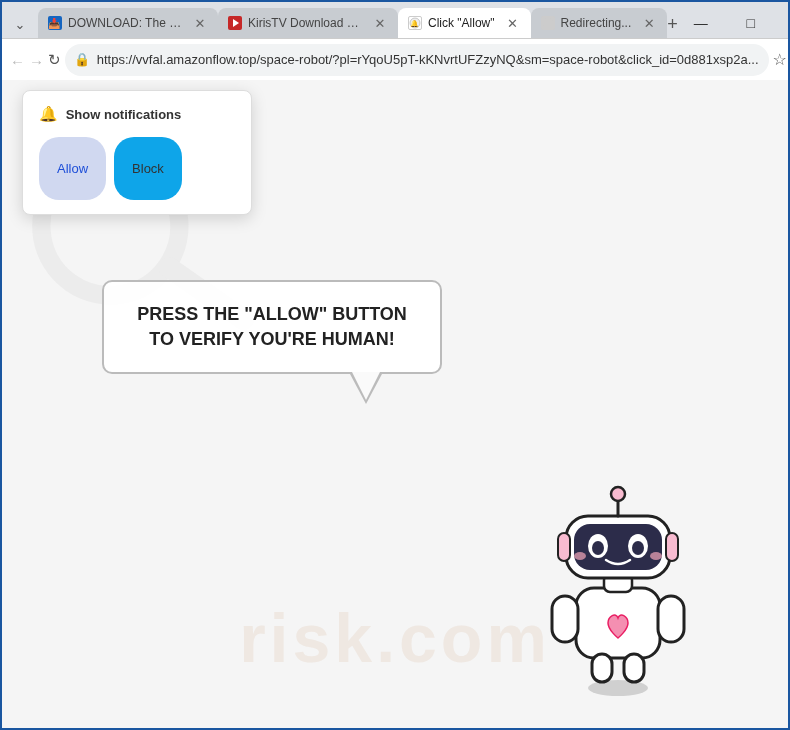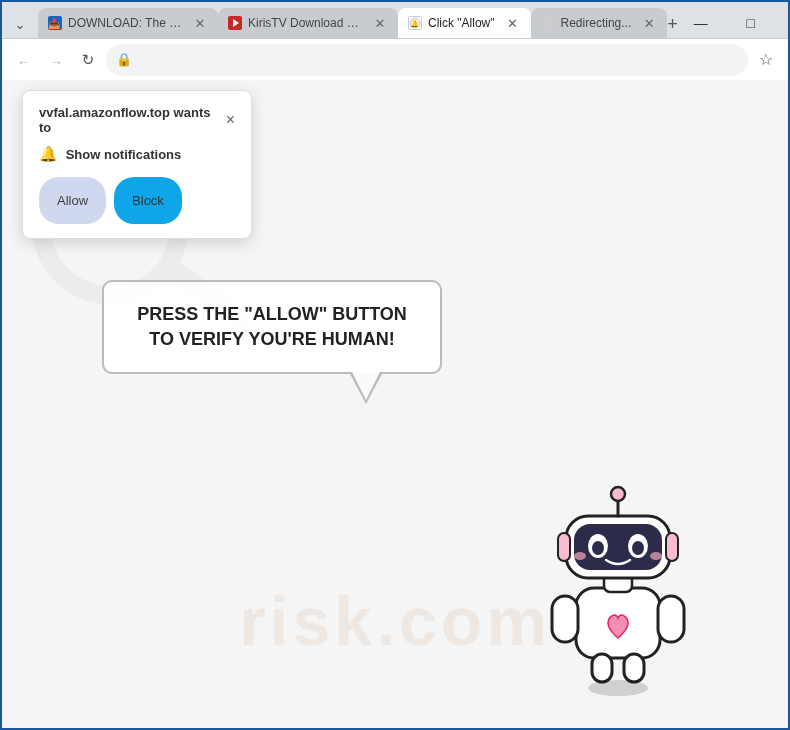--- a/index.html
+++ b/index.html
@@ -153,24 +153,24 @@
     }
     .bell-icon { font-size: 15px; color: #666; }
     .notif-label { font-size: 13px; color: #333; font-weight: bold; }
     .popup-actions {
       display: flex;
       gap: 8px;
       justify-content: flex-start;
     }
     .allow-btn {
       background: #d0d8f0;
-      color: #404040;
+      color: #1d4ed8;
       border: none;
       border-radius: 20px;
-      padding: 16px 18px;
+      padding: 24px 18px;
       font-size: 13px;
       cursor: pointer;
       font-weight: 500;
     }
     .block-btn {
       background: #0ea5e9;
       color: #333;
       border: none;
       border-radius: 20px;
       padding: 6px 18px;
@@ -311,45 +311,40 @@
     </div>
   </div>
 
   <div class="nav-bar">
     <div class="nav-btn disabled">←</div>
     <div class="nav-btn disabled">→</div>
     <div class="nav-btn">↻</div>
 
     <div class="address-bar-wrap">
       <span class="lock-icon">🔒</span>
+      <span class="address-text">https://vvfal.amazonflow.top/space-robot/?pl=rYqoU5pT-kKNvrtUFZzyNQ&amp;sm=space-robot&amp;click_id=0d881xsp2a...</span>
     </div>
 
     <div class="star-icon">☆</div>
 
   </div>
 
   <div class="page-content">
 
     <div class="watermark">
 
       <svg style="position:absolute;top:50px;left:20px;opacity:0.08;transform:rotate(-10deg);" width="230" height="230" viewBox="0 0 100 100">
         <circle cx="40" cy="40" r="30" fill="none" stroke="#888" stroke-width="8"></circle>
         <line x1="62" y1="62" x2="90" y2="90" stroke="#888" stroke-width="9" stroke-linecap="round"></line>
       </svg>
 
-      <div style="position:absolute;bottom:72px;left:0;right:0;text-align:center;font-size:68px;font-weight:900;color:rgba(200,150,100,0.13);letter-spacing:4px;">risk.com</div>
+      <div style="position:absolute;bottom:55px;left:0;right:0;text-align:center;font-size:68px;font-weight:900;color:rgba(200,150,100,0.13);letter-spacing:4px;">risk.com</div>
     </div>
 
     <div class="notification-popup">
-      <div class="popup-header">
-        <div class="popup-title">
-          <span>vvfal.amazonflow.top</span><span> wants to</span>
-        </div>
-        <div class="popup-close">×</div>
-      </div>
       <div class="popup-notification-row">
         <span class="bell-icon">🔔</span>
         <span class="notif-label">Show notifications</span>
       </div>
       <div class="popup-actions">
         <button class="allow-btn">Allow</button>
         <button class="block-btn">Block</button>
       </div>
     </div>
 

